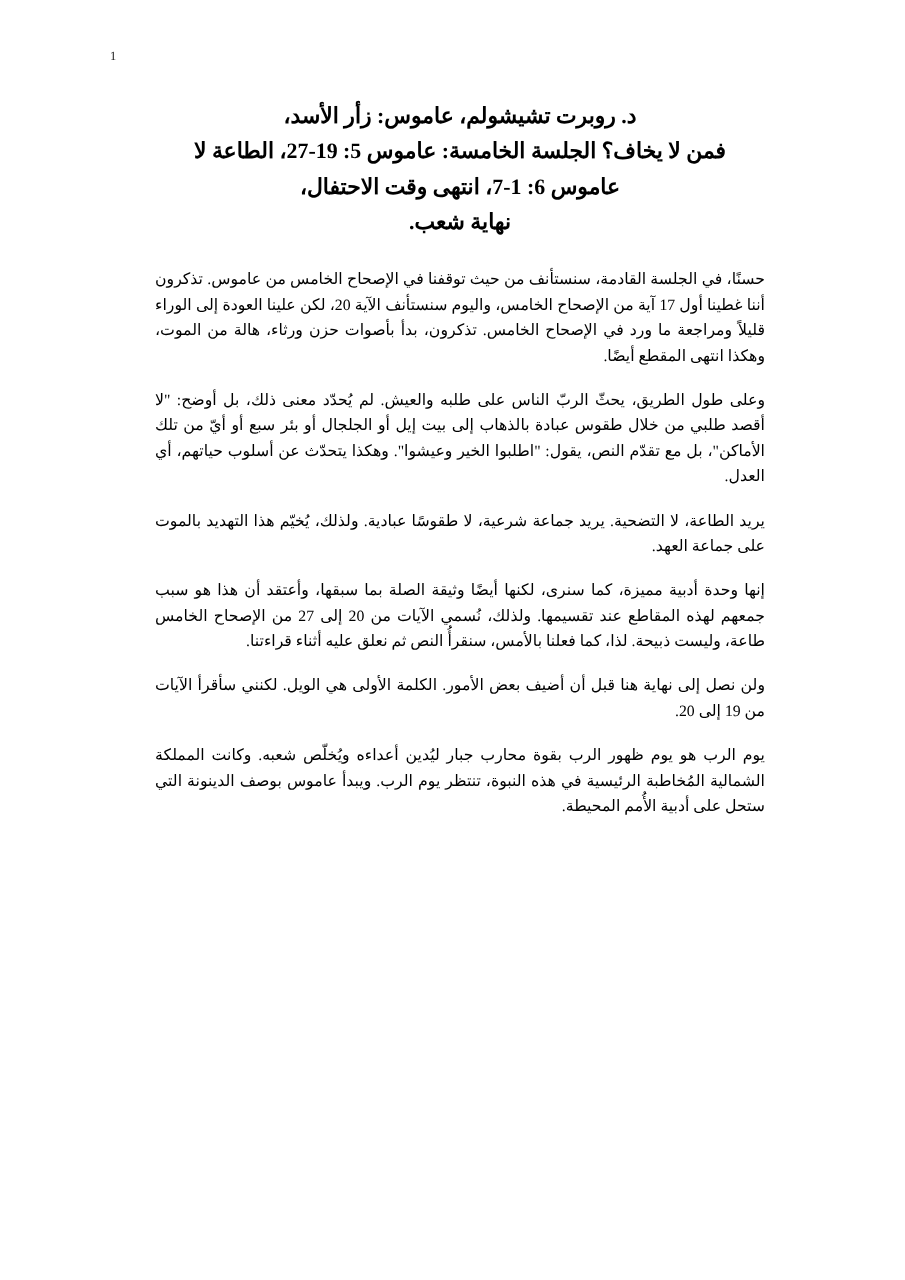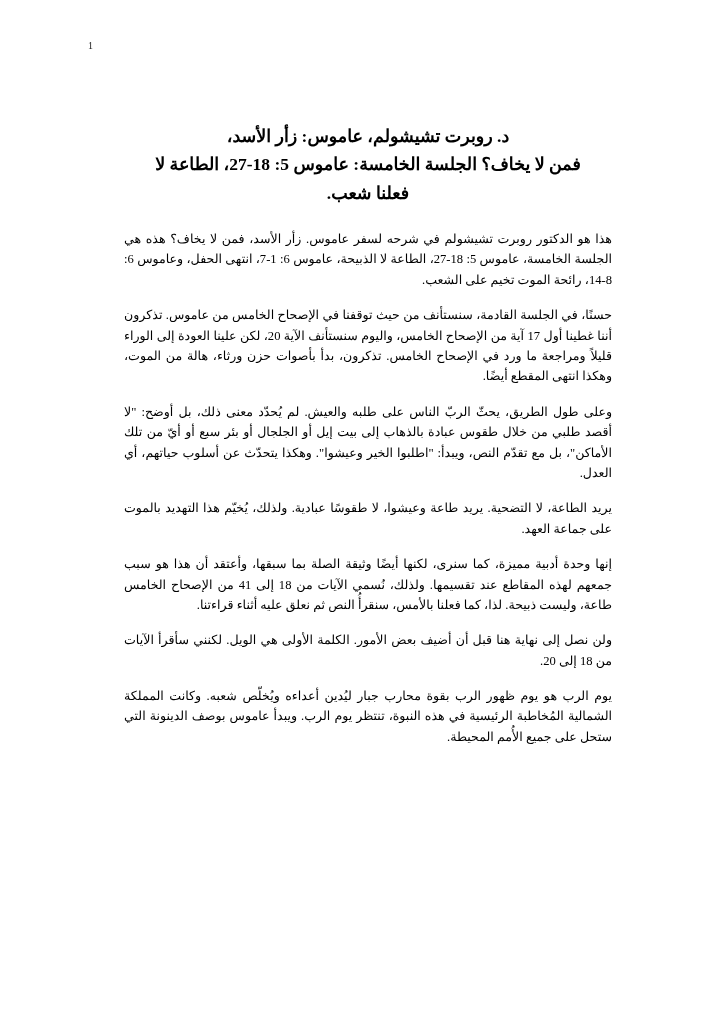--- a/index.html
+++ b/index.html
@@ -26,21 +26,20 @@
     font-size: 10px;
     font-family: "Liberation Serif", serif;
     color: #1a1a1a;
     direction: ltr;
   }
   .content {
     position: absolute;
     top: 78px;
     right: 112px;
     left: 124px;
-    margin-top: 44px;
   }
   .title-block {
     text-align: center;
     font-weight: bold;
     font-size: 17.5px;
     line-height: 1.62;
     font-family: "Liberation Serif", "DejaVu Serif", serif;
   }
   .title-block .line {
     display: block;
@@ -64,28 +63,28 @@
 <body>
 
 <div class="page">
 
   <div class="page-number">1</div>
 
   <div class="content">
 
     <div class="title-block">
       <span class="line">د. روبرت تشيشولم، عاموس: زأر الأسد،</span>
-      <span class="line">فمن لا يخاف؟ الجلسة الخامسة: عاموس 5: 18-27، الطاعة لا</span>
-      <span class="line">فعلنا شعب.</span>
+      <span class="line">فمن لا يخاف؟ الجلسة الخامسة: عاموس 5: 19-27، الطاعة لا</span>
+      <span class="line">عاموس 6: 1-7، انتهى وقت الاحتفال،</span>
+      <span class="line">نهاية شعب.</span>
     </div>
 
     <div class="body-block">
-      <p class="para">هذا هو الدكتور روبرت تشيشولم في شرحه لسفر عاموس. زأر الأسد، فمن لا يخاف؟ هذه هي الجلسة الخامسة، عاموس 5: 18-27، الطاعة لا الذبيحة، عاموس 6: 1-7، انتهى الحفل، وعاموس 6: 8-14، رائحة الموت تخيم على الشعب.</p>
       <p class="para">حسنًا، في الجلسة القادمة، سنستأنف من حيث توقفنا في الإصحاح الخامس من عاموس. تذكرون أننا غطينا أول 17 آية من الإصحاح الخامس، واليوم سنستأنف الآية 20، لكن علينا العودة إلى الوراء قليلاً ومراجعة ما ورد في الإصحاح الخامس. تذكرون، بدأ بأصوات حزن ورثاء، هالة من الموت، وهكذا انتهى المقطع أيضًا.</p>
-      <p class="para">وعلى طول الطريق، يحثّ الربّ الناس على طلبه والعيش. لم يُحدّد معنى ذلك، بل أوضح: "لا أقصد طلبي من خلال طقوس عبادة بالذهاب إلى بيت إيل أو الجلجال أو بئر سبع أو أيّ من تلك الأماكن"، بل مع تقدّم النص، ويبدأ: "اطلبوا الخير وعيشوا". وهكذا يتحدّث عن أسلوب حياتهم، أي العدل.</p>
-      <p class="para">يريد الطاعة، لا التضحية. يريد طاعة وعيشوا، لا طقوسًا عبادية. ولذلك، يُخيّم هذا التهديد بالموت على جماعة العهد.</p>
-      <p class="para">إنها وحدة أدبية مميزة، كما سنرى، لكنها أيضًا وثيقة الصلة بما سبقها، وأعتقد أن هذا هو سبب جمعهم لهذه المقاطع عند تقسيمها. ولذلك، نُسمي الآيات من 18 إلى 41 من الإصحاح الخامس طاعة، وليست ذبيحة. لذا، كما فعلنا بالأمس، سنقرأُ النص ثم نعلق عليه أثناء قراءتنا.</p>
-      <p class="para">ولن نصل إلى نهاية هنا قبل أن أضيف بعض الأمور. الكلمة الأولى هي الويل. لكنني سأقرأ الآيات من 18 إلى 20.</p>
-      <p class="para">يوم الرب هو يوم ظهور الرب بقوة محارب جبار ليُدين أعداءه ويُخلّص شعبه. وكانت المملكة الشمالية المُخاطبة الرئيسية في هذه النبوة، تنتظر يوم الرب. ويبدأ عاموس بوصف الدينونة التي ستحل على جميع الأُمم المحيطة.</p>
+      <p class="para">وعلى طول الطريق، يحثّ الربّ الناس على طلبه والعيش. لم يُحدّد معنى ذلك، بل أوضح: "لا أقصد طلبي من خلال طقوس عبادة بالذهاب إلى بيت إيل أو الجلجال أو بئر سبع أو أيّ من تلك الأماكن"، بل مع تقدّم النص، يقول: "اطلبوا الخير وعيشوا". وهكذا يتحدّث عن أسلوب حياتهم، أي العدل.</p>
+      <p class="para">يريد الطاعة، لا التضحية. يريد جماعة شرعية، لا طقوسًا عبادية. ولذلك، يُخيّم هذا التهديد بالموت على جماعة العهد.</p>
+      <p class="para">إنها وحدة أدبية مميزة، كما سنرى، لكنها أيضًا وثيقة الصلة بما سبقها، وأعتقد أن هذا هو سبب جمعهم لهذه المقاطع عند تقسيمها. ولذلك، نُسمي الآيات من 20 إلى 27 من الإصحاح الخامس طاعة، وليست ذبيحة. لذا، كما فعلنا بالأمس، سنقرأُ النص ثم نعلق عليه أثناء قراءتنا.</p>
+      <p class="para">ولن نصل إلى نهاية هنا قبل أن أضيف بعض الأمور. الكلمة الأولى هي الويل. لكنني سأقرأ الآيات من 19 إلى 20.</p>
+      <p class="para">يوم الرب هو يوم ظهور الرب بقوة محارب جبار ليُدين أعداءه ويُخلّص شعبه. وكانت المملكة الشمالية المُخاطبة الرئيسية في هذه النبوة، تنتظر يوم الرب. ويبدأ عاموس بوصف الدينونة التي ستحل على أدبية الأُمم المحيطة.</p>
     </div>
 
   </div>
 </div>
 
 </body></html>

